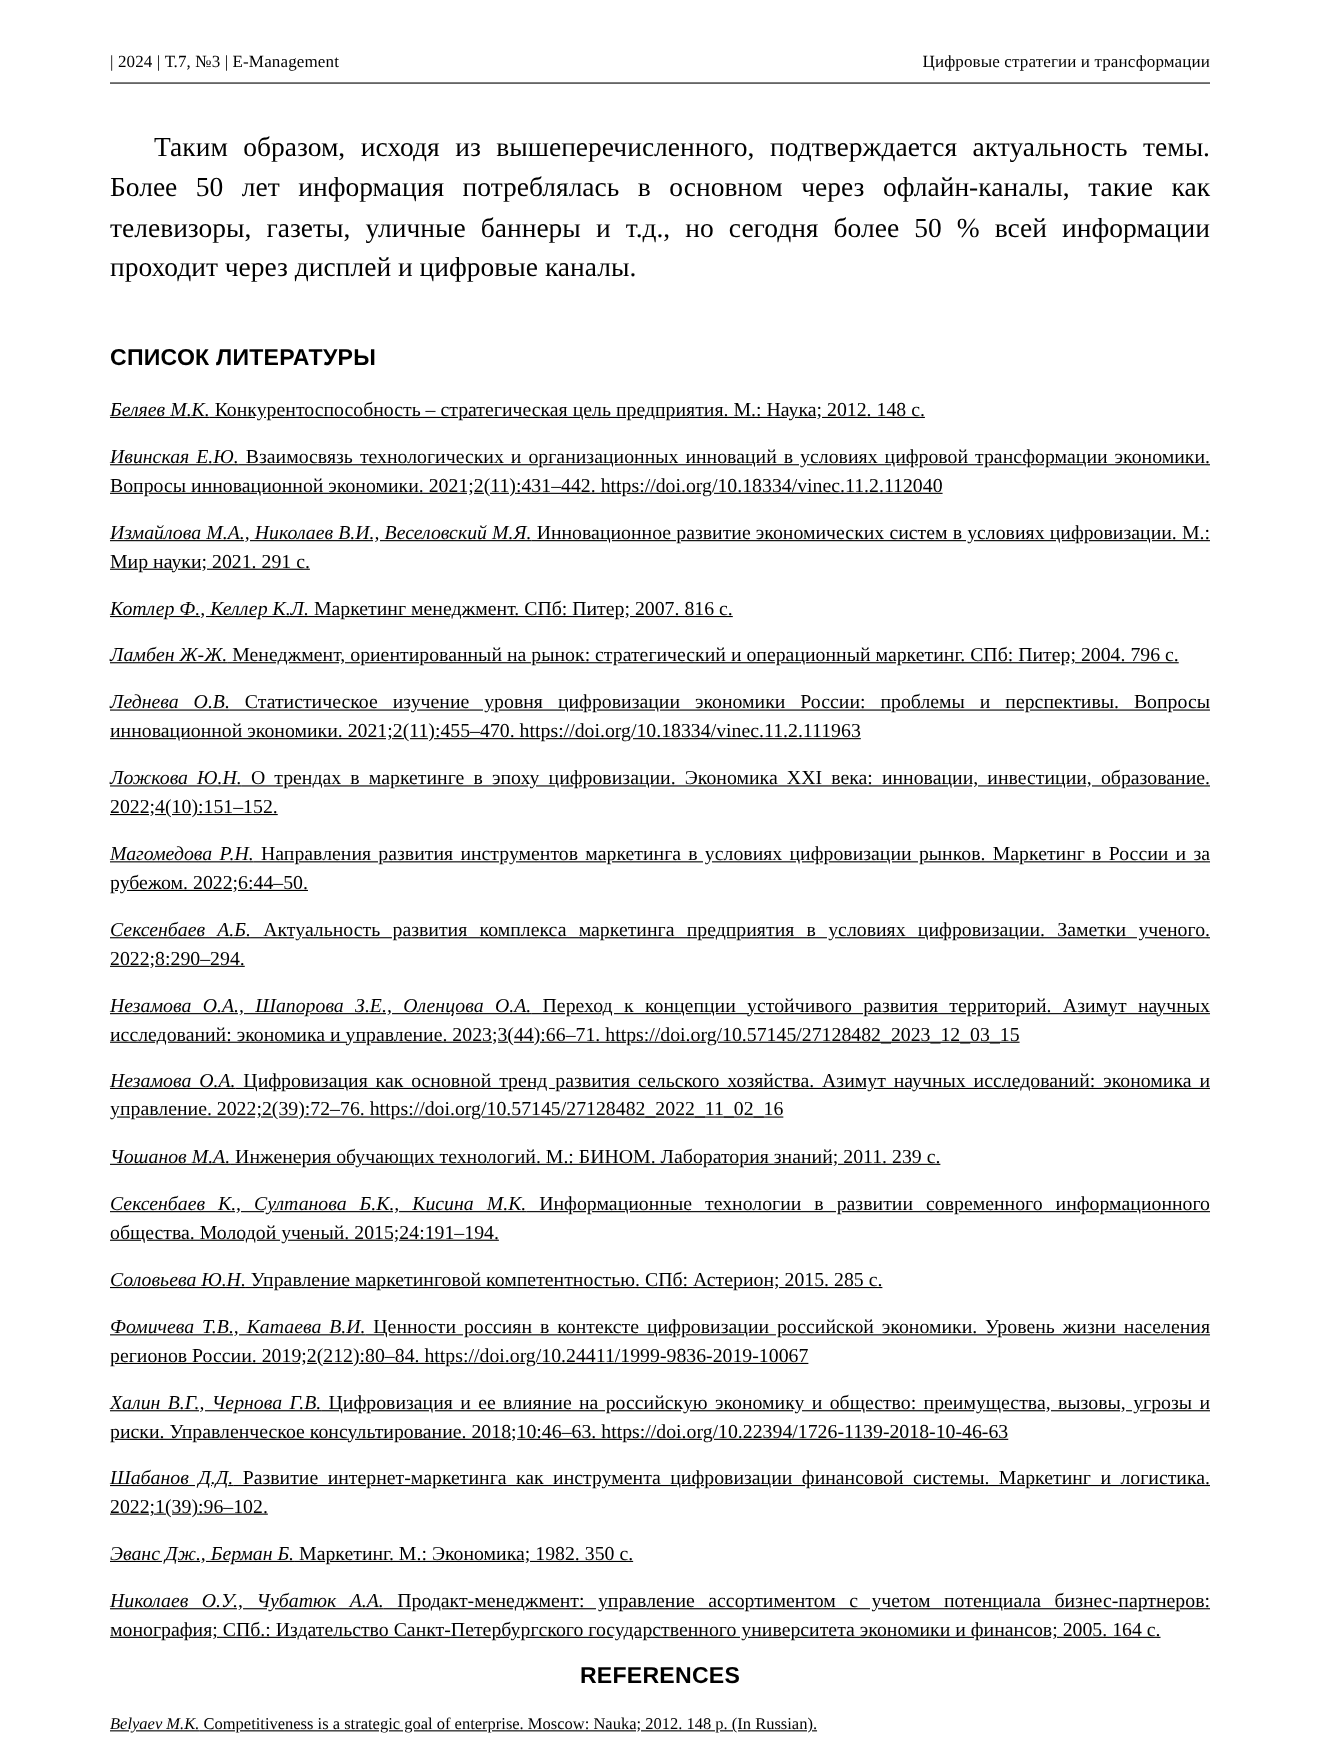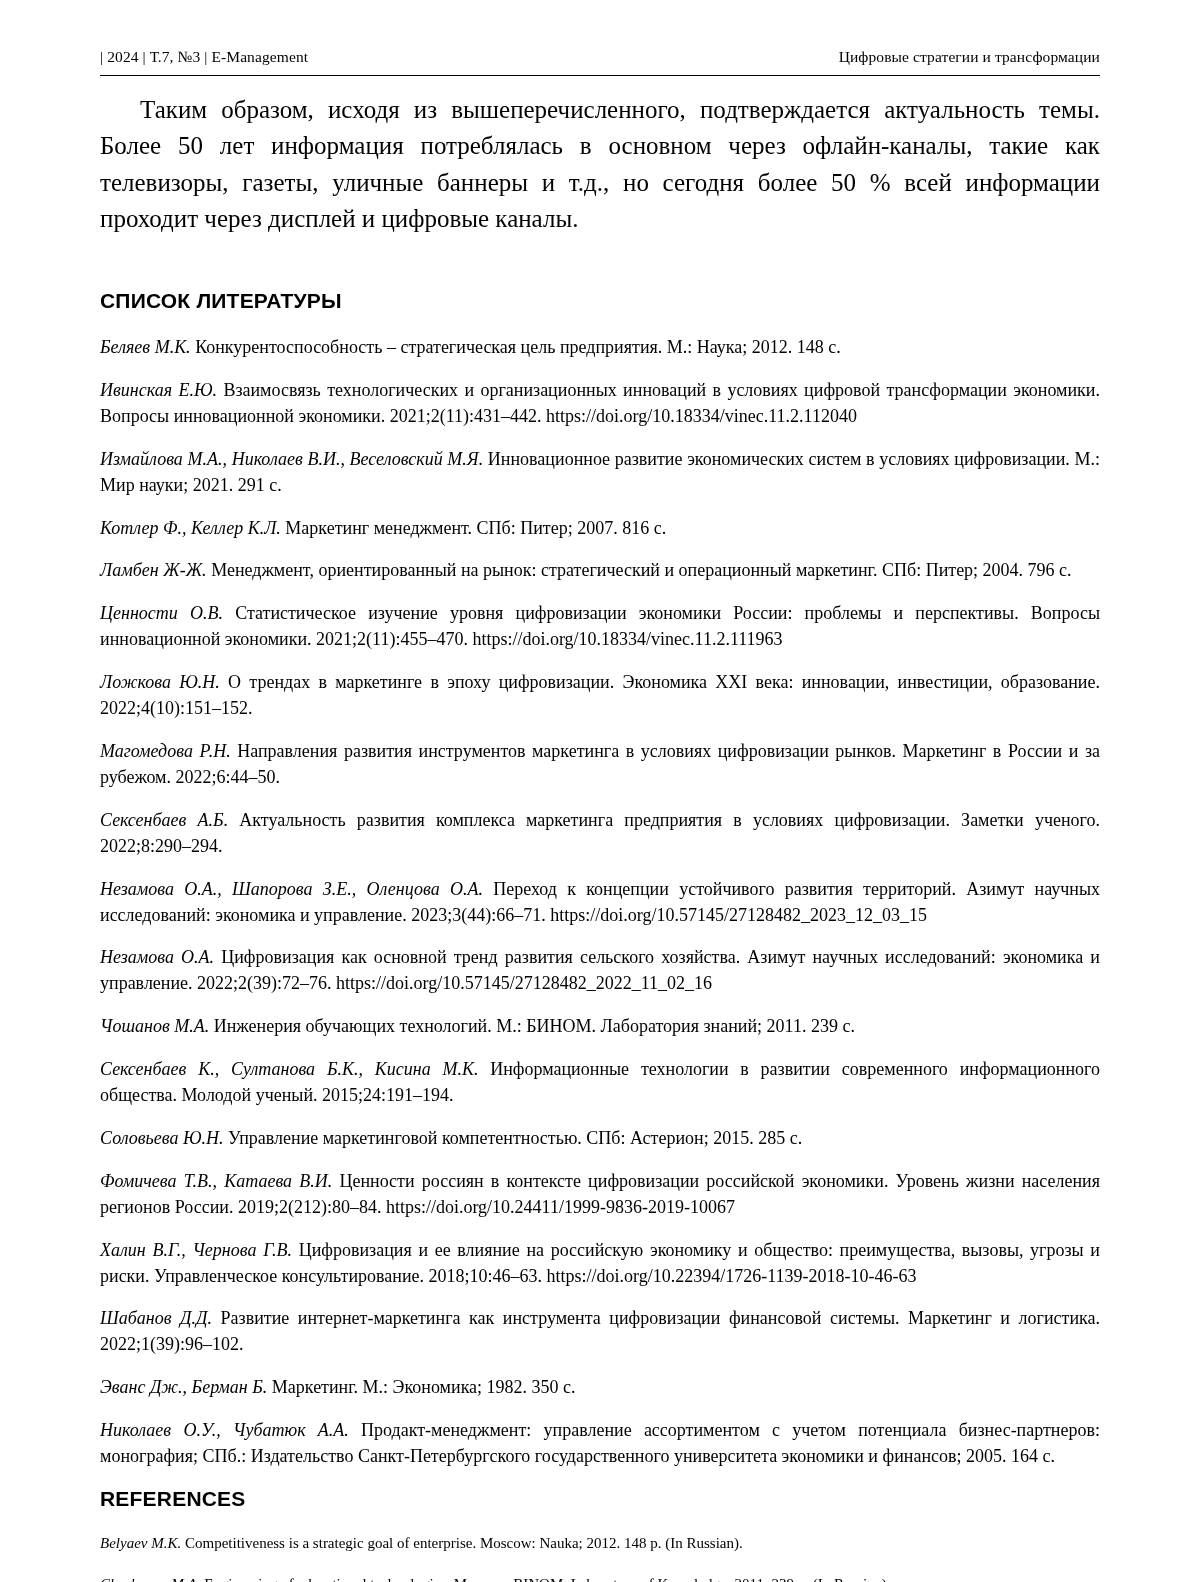--- a/index.html
+++ b/index.html
@@ -23,21 +23,21 @@
   }
   
   .running-head {
     display: flex;
     justify-content: space-between;
     align-items: flex-end;
     font-size: 15.5px;
     letter-spacing: 0.1px;
     padding-bottom: 9px;
     border-bottom: 1.3px solid #000;
-    margin-bottom: 16px;
+    margin-bottom: 41px;
   }
   .running-head .left {
     white-space: nowrap;
   }
   .running-head .right {
     white-space: nowrap;
   }
 
   
   .body-par {
@@ -51,33 +51,35 @@
 
   
   .section-heading {
     font-family: "Liberation Sans", sans-serif;
     font-weight: bold;
     font-size: 21px;
     letter-spacing: 0.2px;
     margin: 0 0 22px 0;
   }
   .section-heading.refs-en {
+    text-align: center;
   }
 
   
   .ref-list {
     margin: 0;
     padding: 0;
     list-style: none;
   }
   .ref {
     font-size: 18px;
     line-height: 1.44;
     text-align: justify;
     margin: 0 0 17px 0;
+    text-decoration: underline;
   }
   .ref .au {
     font-style: italic;
   }
   .ref-list.english .ref {
     font-size: 15px;
     margin-bottom: 19px;
   }
 </style>
 </head>
@@ -93,21 +95,21 @@
   <p class="body-par">Таким образом, исходя из вышеперечисленного, подтверждается актуальность темы. Более 50 лет информация потреблялась в основном через офлайн-каналы, такие как телевизоры, газеты, уличные баннеры и т.д., но сегодня более 50 % всей информации проходит через дисплей и цифровые каналы.</p>
 
   <h2 class="section-heading">СПИСОК ЛИТЕРАТУРЫ</h2>
 
   <ul class="ref-list russian" id="ref-list-ru">
       <li class="ref"><span class="au">Беляев М.К.</span><span> Конкурентоспособность – стратегическая цель предприятия. М.: Наука; 2012. 148 с.</span></li>
       <li class="ref"><span class="au">Ивинская Е.Ю.</span><span> Взаимосвязь технологических и организационных инноваций в условиях цифровой трансформации экономики. Вопросы инновационной экономики. 2021;2(11):431–442. https://doi.org/10.18334/vinec.11.2.112040</span></li>
       <li class="ref"><span class="au">Измайлова М.А., Николаев В.И., Веселовский М.Я.</span><span> Инновационное развитие экономических систем в условиях цифровизации. М.: Мир науки; 2021. 291 с.</span></li>
       <li class="ref"><span class="au">Котлер Ф., Келлер К.Л.</span><span> Маркетинг менеджмент. СПб: Питер; 2007. 816 с.</span></li>
       <li class="ref"><span class="au">Ламбен Ж-Ж.</span><span> Менеджмент, ориентированный на рынок: стратегический и операционный маркетинг. СПб: Питер; 2004. 796 с.</span></li>
-      <li class="ref"><span class="au">Ценности О.В.</span><span> Статистическое изучение уровня цифровизации экономики России: проблемы и перспективы. Вопросы инновационной экономики. 2021;2(11):455–470. https://doi.org/10.18334/vinec.11.2.111963</span></li>
+      <li class="ref"><span class="au">Леднева О.В.</span><span> Статистическое изучение уровня цифровизации экономики России: проблемы и перспективы. Вопросы инновационной экономики. 2021;2(11):455–470. https://doi.org/10.18334/vinec.11.2.111963</span></li>
       <li class="ref"><span class="au">Ложкова Ю.Н.</span><span> О трендах в маркетинге в эпоху цифровизации. Экономика XXI века: инновации, инвестиции, образование. 2022;4(10):151–152.</span></li>
       <li class="ref"><span class="au">Магомедова Р.Н.</span><span> Направления развития инструментов маркетинга в условиях цифровизации рынков. Маркетинг в России и за рубежом. 2022;6:44–50.</span></li>
       <li class="ref"><span class="au">Сексенбаев А.Б.</span><span> Актуальность развития комплекса маркетинга предприятия в условиях цифровизации. Заметки ученого. 2022;8:290–294.</span></li>
       <li class="ref"><span class="au">Незамова О.А., Шапорова З.Е., Оленцова О.А.</span><span> Переход к концепции устойчивого развития территорий. Азимут научных исследований: экономика и управление. 2023;3(44):66–71. https://doi.org/10.57145/27128482_2023_12_03_15</span></li>
       <li class="ref"><span class="au">Незамова О.А.</span><span> Цифровизация как основной тренд развития сельского хозяйства. Азимут научных исследований: экономика и управление. 2022;2(39):72–76. https://doi.org/10.57145/27128482_2022_11_02_16</span></li>
       <li class="ref"><span class="au">Чошанов М.А.</span><span> Инженерия обучающих технологий. М.: БИНОМ. Лаборатория знаний; 2011. 239 с.</span></li>
       <li class="ref"><span class="au">Сексенбаев К., Султанова Б.К., Кисина М.К.</span><span> Информационные технологии в развитии современного информационного общества. Молодой ученый. 2015;24:191–194.</span></li>
       <li class="ref"><span class="au">Соловьева Ю.Н.</span><span> Управление маркетинговой компетентностью. СПб: Астерион; 2015. 285 с.</span></li>
       <li class="ref"><span class="au">Фомичева Т.В., Катаева В.И.</span><span> Ценности россиян в контексте цифровизации российской экономики. Уровень жизни населения регионов России. 2019;2(212):80–84. https://doi.org/10.24411/1999-9836-2019-10067</span></li>
       <li class="ref"><span class="au">Халин В.Г., Чернова Г.В.</span><span> Цифровизация и ее влияние на российскую экономику и общество: преимущества, вызовы, угрозы и риски. Управленческое консультирование. 2018;10:46–63. https://doi.org/10.22394/1726-1139-2018-10-46-63</span></li>

